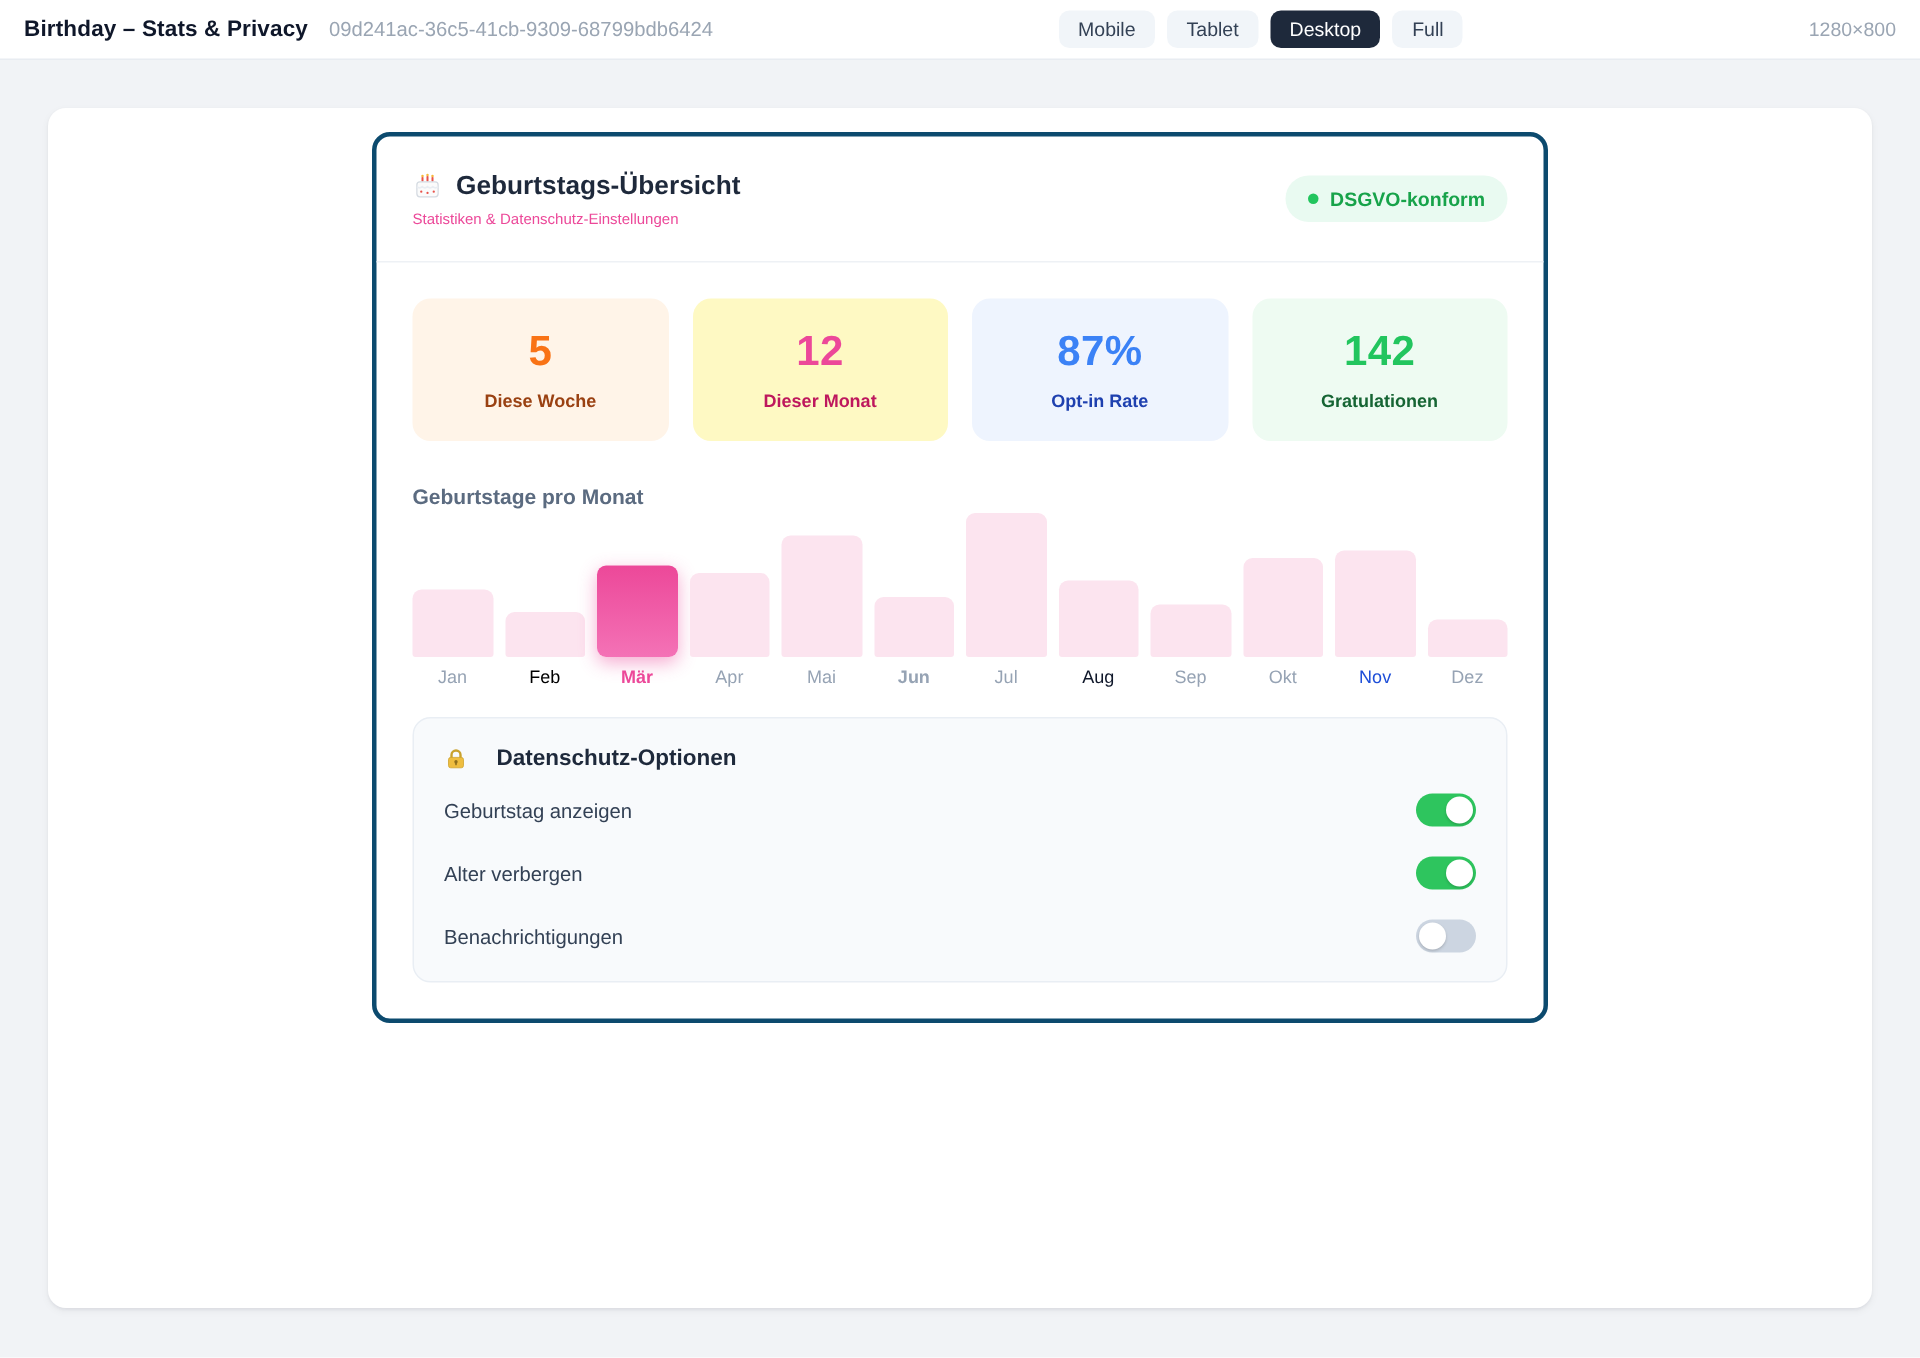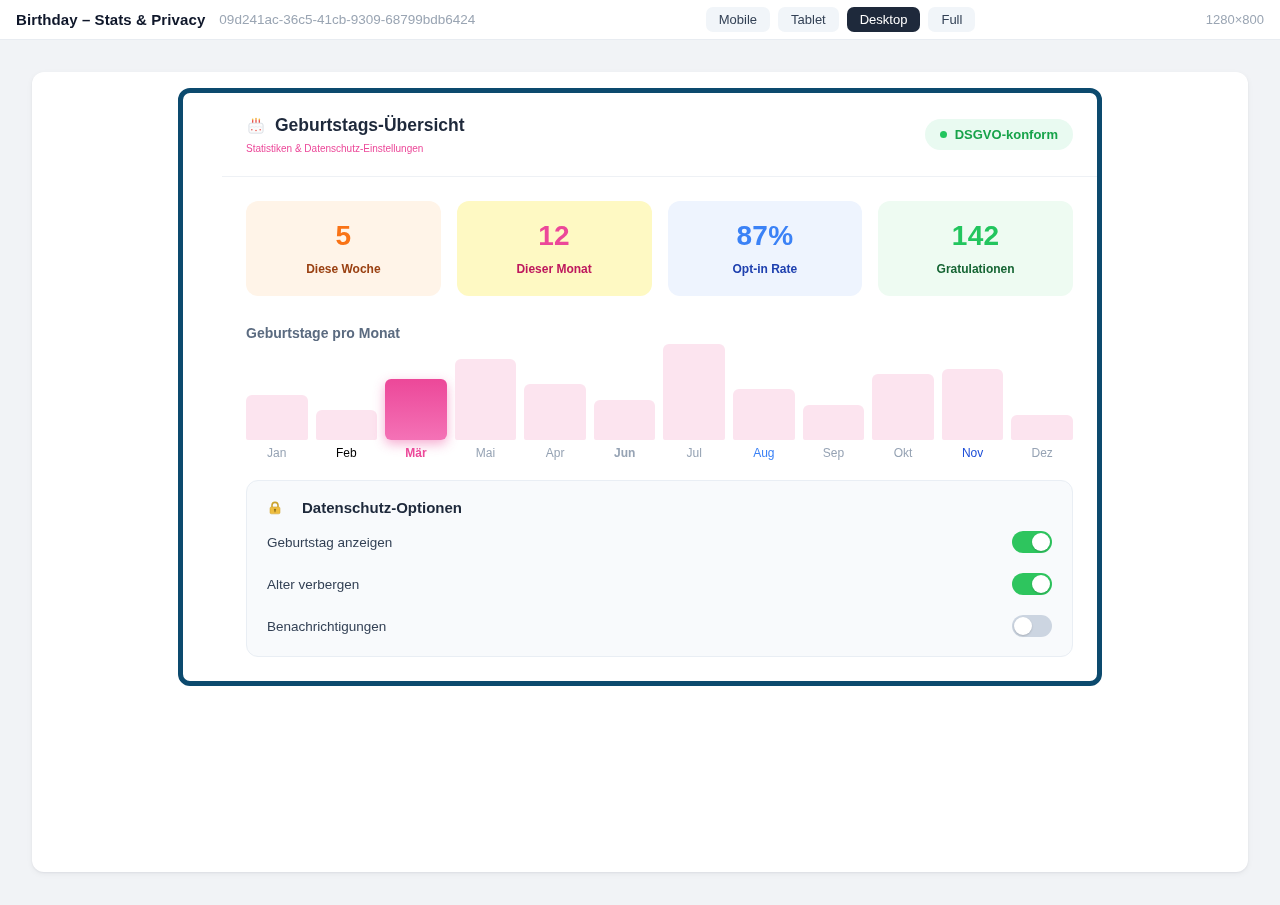--- a/index.html
+++ b/index.html
@@ -30,22 +30,22 @@
 
   
   .panel {
     width: 1216px; height: 800px; margin: 32px auto 0;
     background: #ffffff; border-radius: 12px;
     box-shadow: 0 1px 2px rgba(16,24,40,.05), 0 2px 6px rgba(16,24,40,.05);
   }
 
   
   .card {
-    width: 924px; margin: 0 auto; position: relative; top: 16px;
-    background: #ffffff; border: 5px solid #0c4a6e; border-radius: 12px; padding-left: 39px;
+    width: 784px; margin: 0 auto; position: relative; top: 16px;
+    background: #ffffff; border: 3px solid #0c4a6e; border-radius: 12px;
   }
   .card-header {
     padding: 22px 24px; display: flex; align-items: center; justify-content: space-between;
   }
   .title-row { display: flex; align-items: center; gap: 9px; }
   .card-title { font-size: 17.5px; font-weight: 700; color: #1e293b; }
   .card-subtitle { margin-top: 7px; font-size: 10px; color: #ec4899; }
   .badge {
     display: flex; align-items: center; gap: 8px;
     background: #e9faf1; border-radius: 999px; padding: 8px 15px;
@@ -181,47 +181,47 @@
             <div class="bar-label" style="color: #000000;">Feb</div>
           </div>
           <div class="chart-col">
             <div class="bar-area">
               <div class="bar highlight" style="height: 61px; background: linear-gradient(rgb(236, 72, 153), rgb(244, 114, 182));"></div>
             </div>
             <div class="bar-label highlight" style="color: rgb(236, 72, 153);">Mär</div>
           </div>
           <div class="chart-col">
             <div class="bar-area">
+              <div class="bar" style="height: 56px; background: rgb(252, 228, 239);"></div>
+            </div>
+            <div class="bar-label" style="color: rgb(150, 163, 180);">Apr</div>
+          </div>
+          <div class="chart-col">
+            <div class="bar-area">
               <div class="bar" style="height: 81px; background: rgb(252, 228, 239);"></div>
             </div>
             <div class="bar-label" style="color: rgb(150, 163, 180);">Mai</div>
           </div>
           <div class="chart-col">
             <div class="bar-area">
-              <div class="bar" style="height: 56px; background: rgb(252, 228, 239);"></div>
-            </div>
-            <div class="bar-label" style="color: rgb(150, 163, 180);">Apr</div>
-          </div>
-          <div class="chart-col">
-            <div class="bar-area">
               <div class="bar" style="height: 40px; background: rgb(252, 228, 239);"></div>
             </div>
             <div class="bar-label" style="color: rgb(150, 163, 180); font-weight: bold;">Jun</div>
           </div>
           <div class="chart-col">
             <div class="bar-area">
               <div class="bar" style="height: 96px; background: rgb(252, 228, 239);"></div>
             </div>
             <div class="bar-label" style="color: rgb(150, 163, 180);">Jul</div>
           </div>
           <div class="chart-col">
             <div class="bar-area">
               <div class="bar" style="height: 51px; background: rgb(252, 228, 239);"></div>
             </div>
-            <div class="bar-label" style="color: #3b82f6;">Aug</div>
+            <div class="bar-label" style="color: #0f172a;">Aug</div>
           </div>
           <div class="chart-col">
             <div class="bar-area">
               <div class="bar" style="height: 35px; background: rgb(252, 228, 239);"></div>
             </div>
             <div class="bar-label" style="color: rgb(150, 163, 180);">Sep</div>
           </div>
           <div class="chart-col">
             <div class="bar-area">
               <div class="bar" style="height: 66px; background: rgb(252, 228, 239);"></div>

